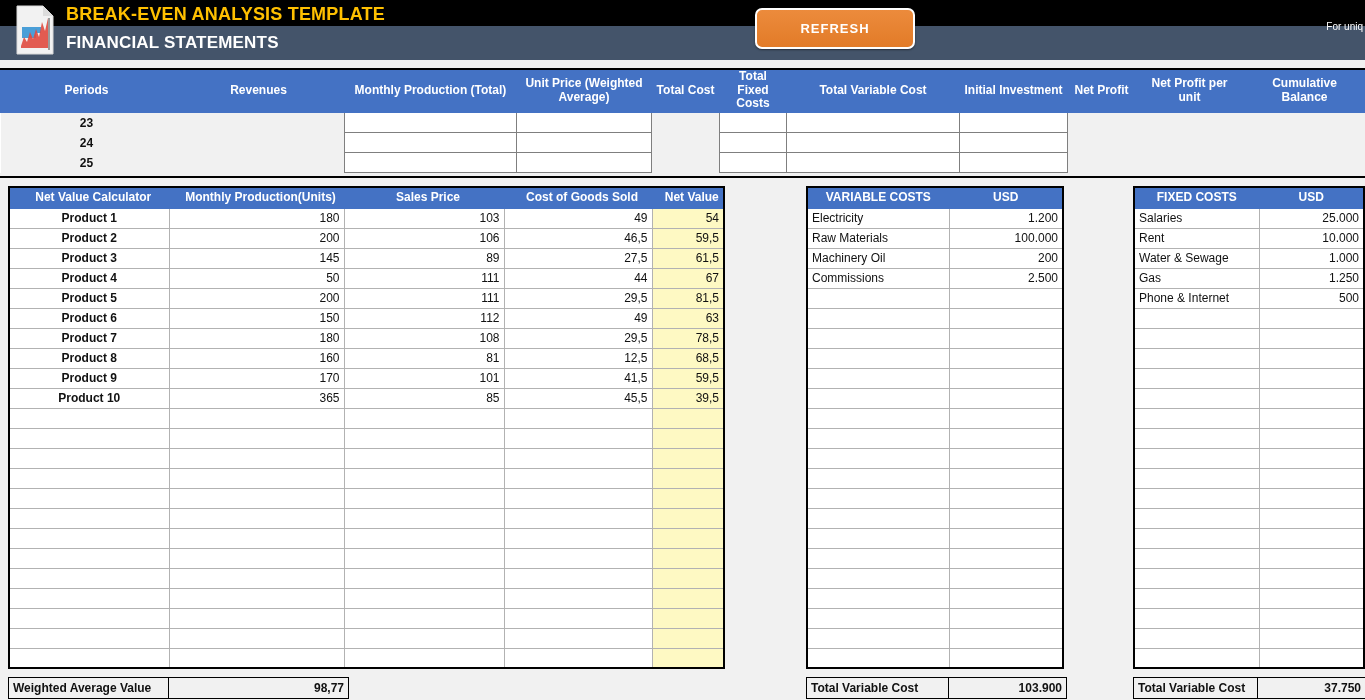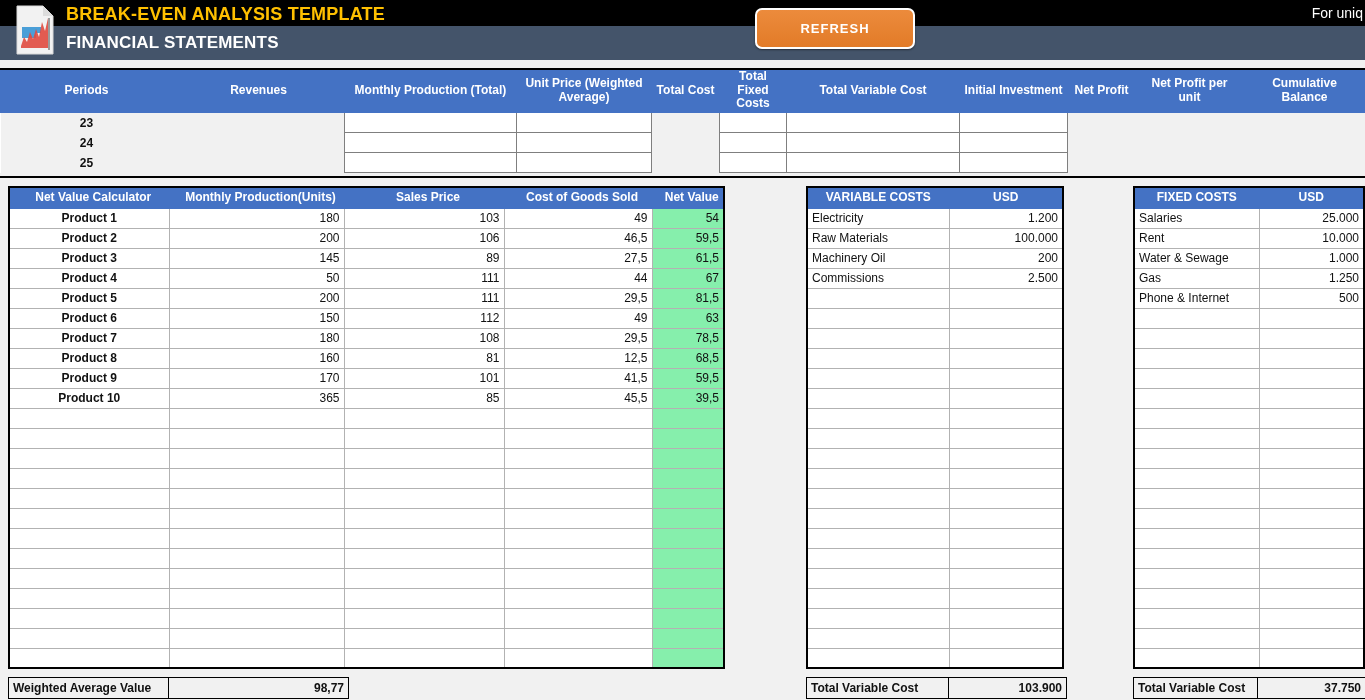--- a/index.html
+++ b/index.html
@@ -50,22 +50,22 @@
     position: absolute;
     left: 66px; top: 33px;
     font-size: 17px;
     font-weight: bold;
     color: #ffffff;
     letter-spacing: 0.2px;
     white-space: nowrap;
   }
   .tagline {
     position: absolute;
-    right: 2px; top: 5px;
-    font-size: 14px;
+    right: 2px; top: 21px;
+    font-size: 10px;
     color: #ffffff;
     white-space: nowrap;
     overflow: hidden;
   }
 
   
   .logo {
     position: absolute;
     left: 14px; top: 4px;
     width: 42px; height: 52px;
@@ -150,21 +150,21 @@
     border: 2px solid #000;
   }
   #nvc-table thead th { height: 21px; padding-left: 12px; }
   #nvc-table td.lbl {
     text-align: center;
     font-weight: bold;
   }
   #nvc-table td.num { text-align: right; }
   #nvc-table td.netval {
     text-align: right;
-    background: #86efac;
+    background: #fef9c3;
   }
 
   
   #var-table {
     left: 806px; top: 186px;
     width: 224px;
     border: 2px solid #000;
   }
   #fix-table {
     left: 1133px; top: 186px;

